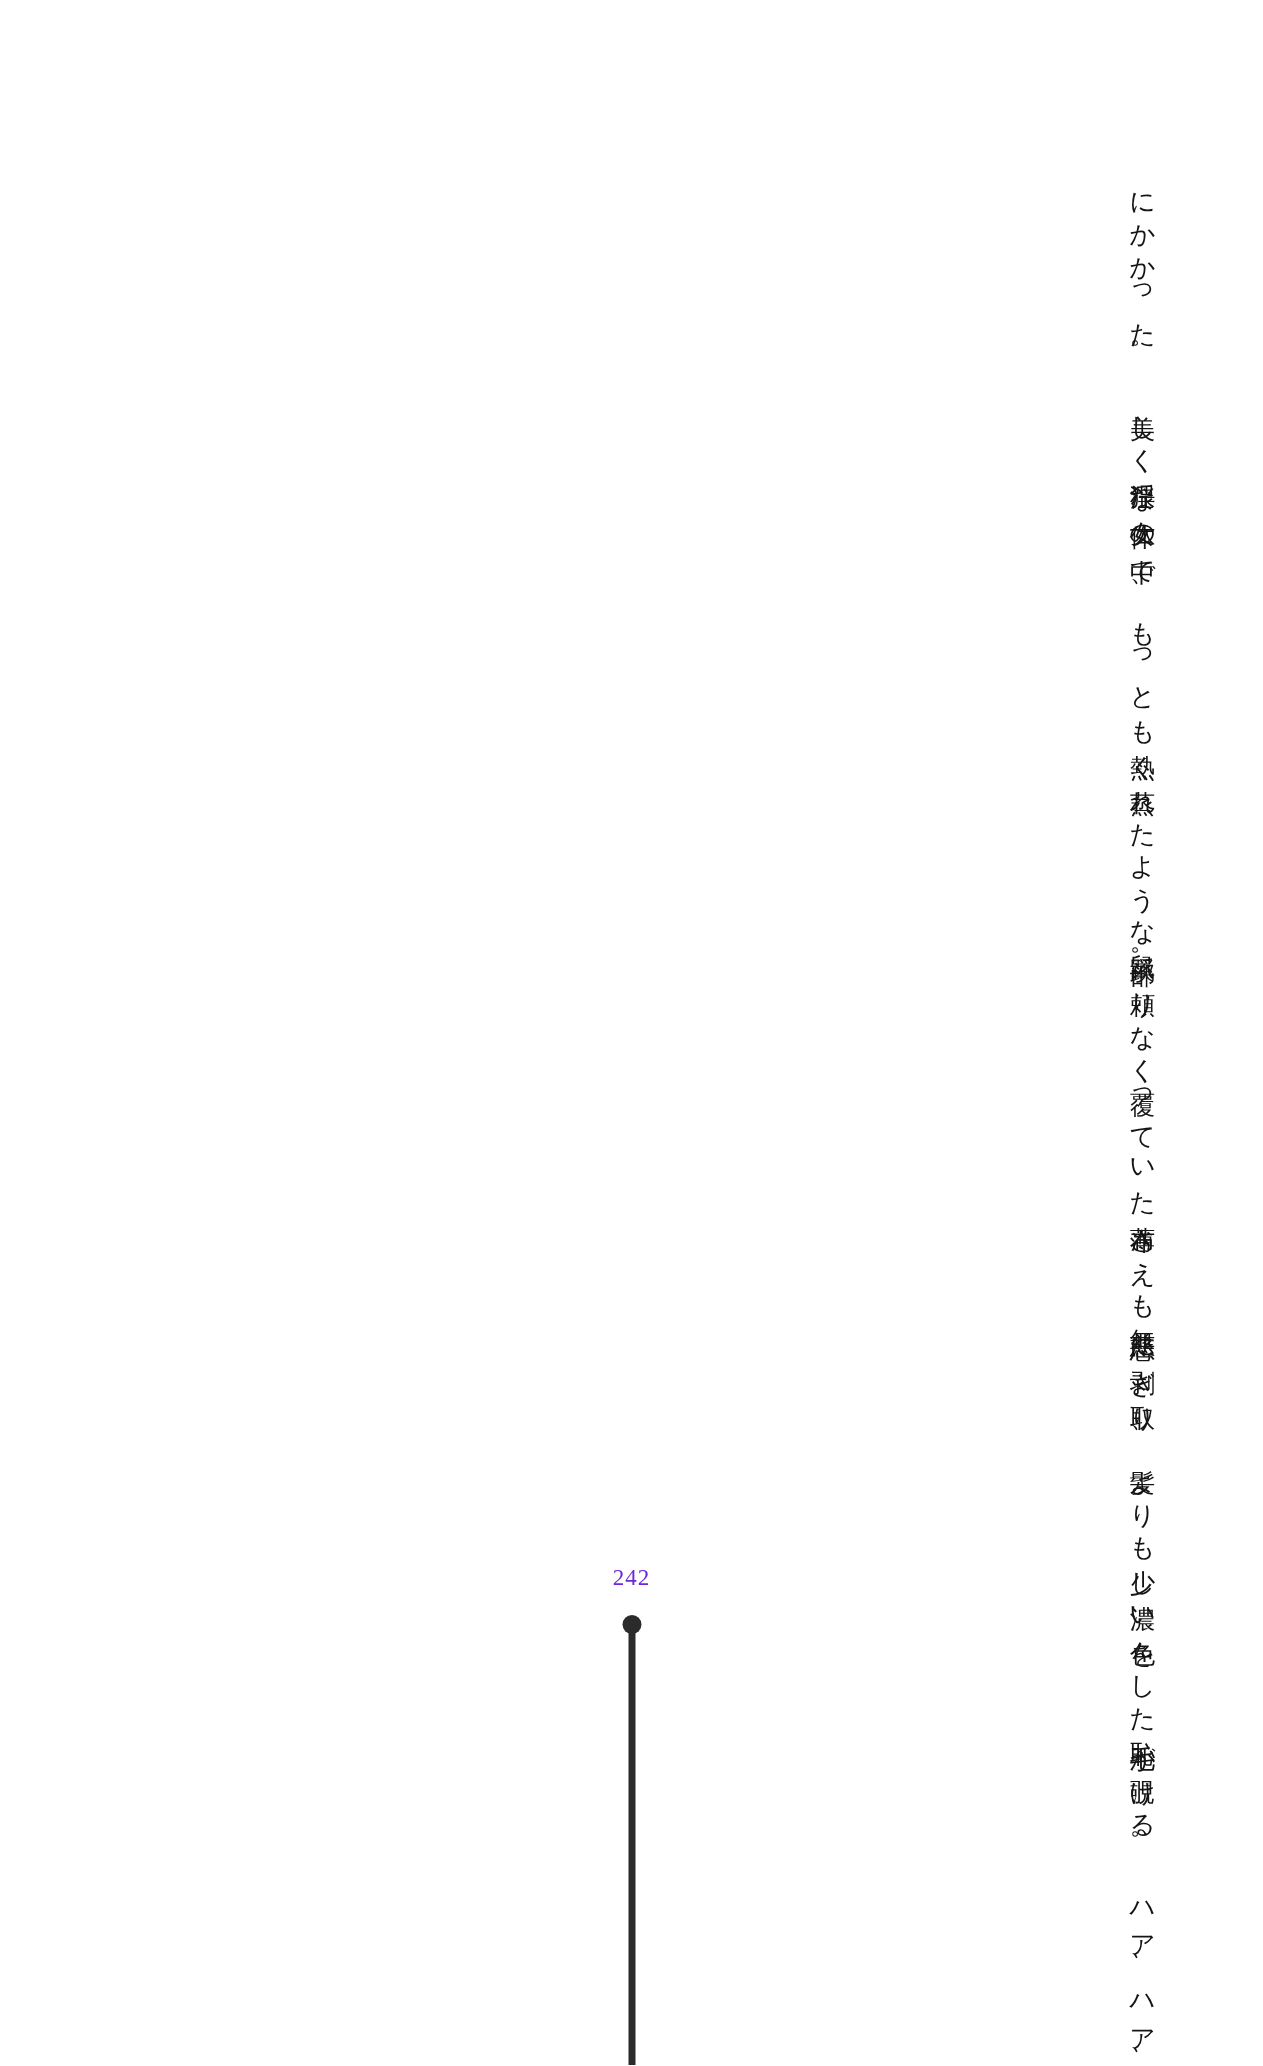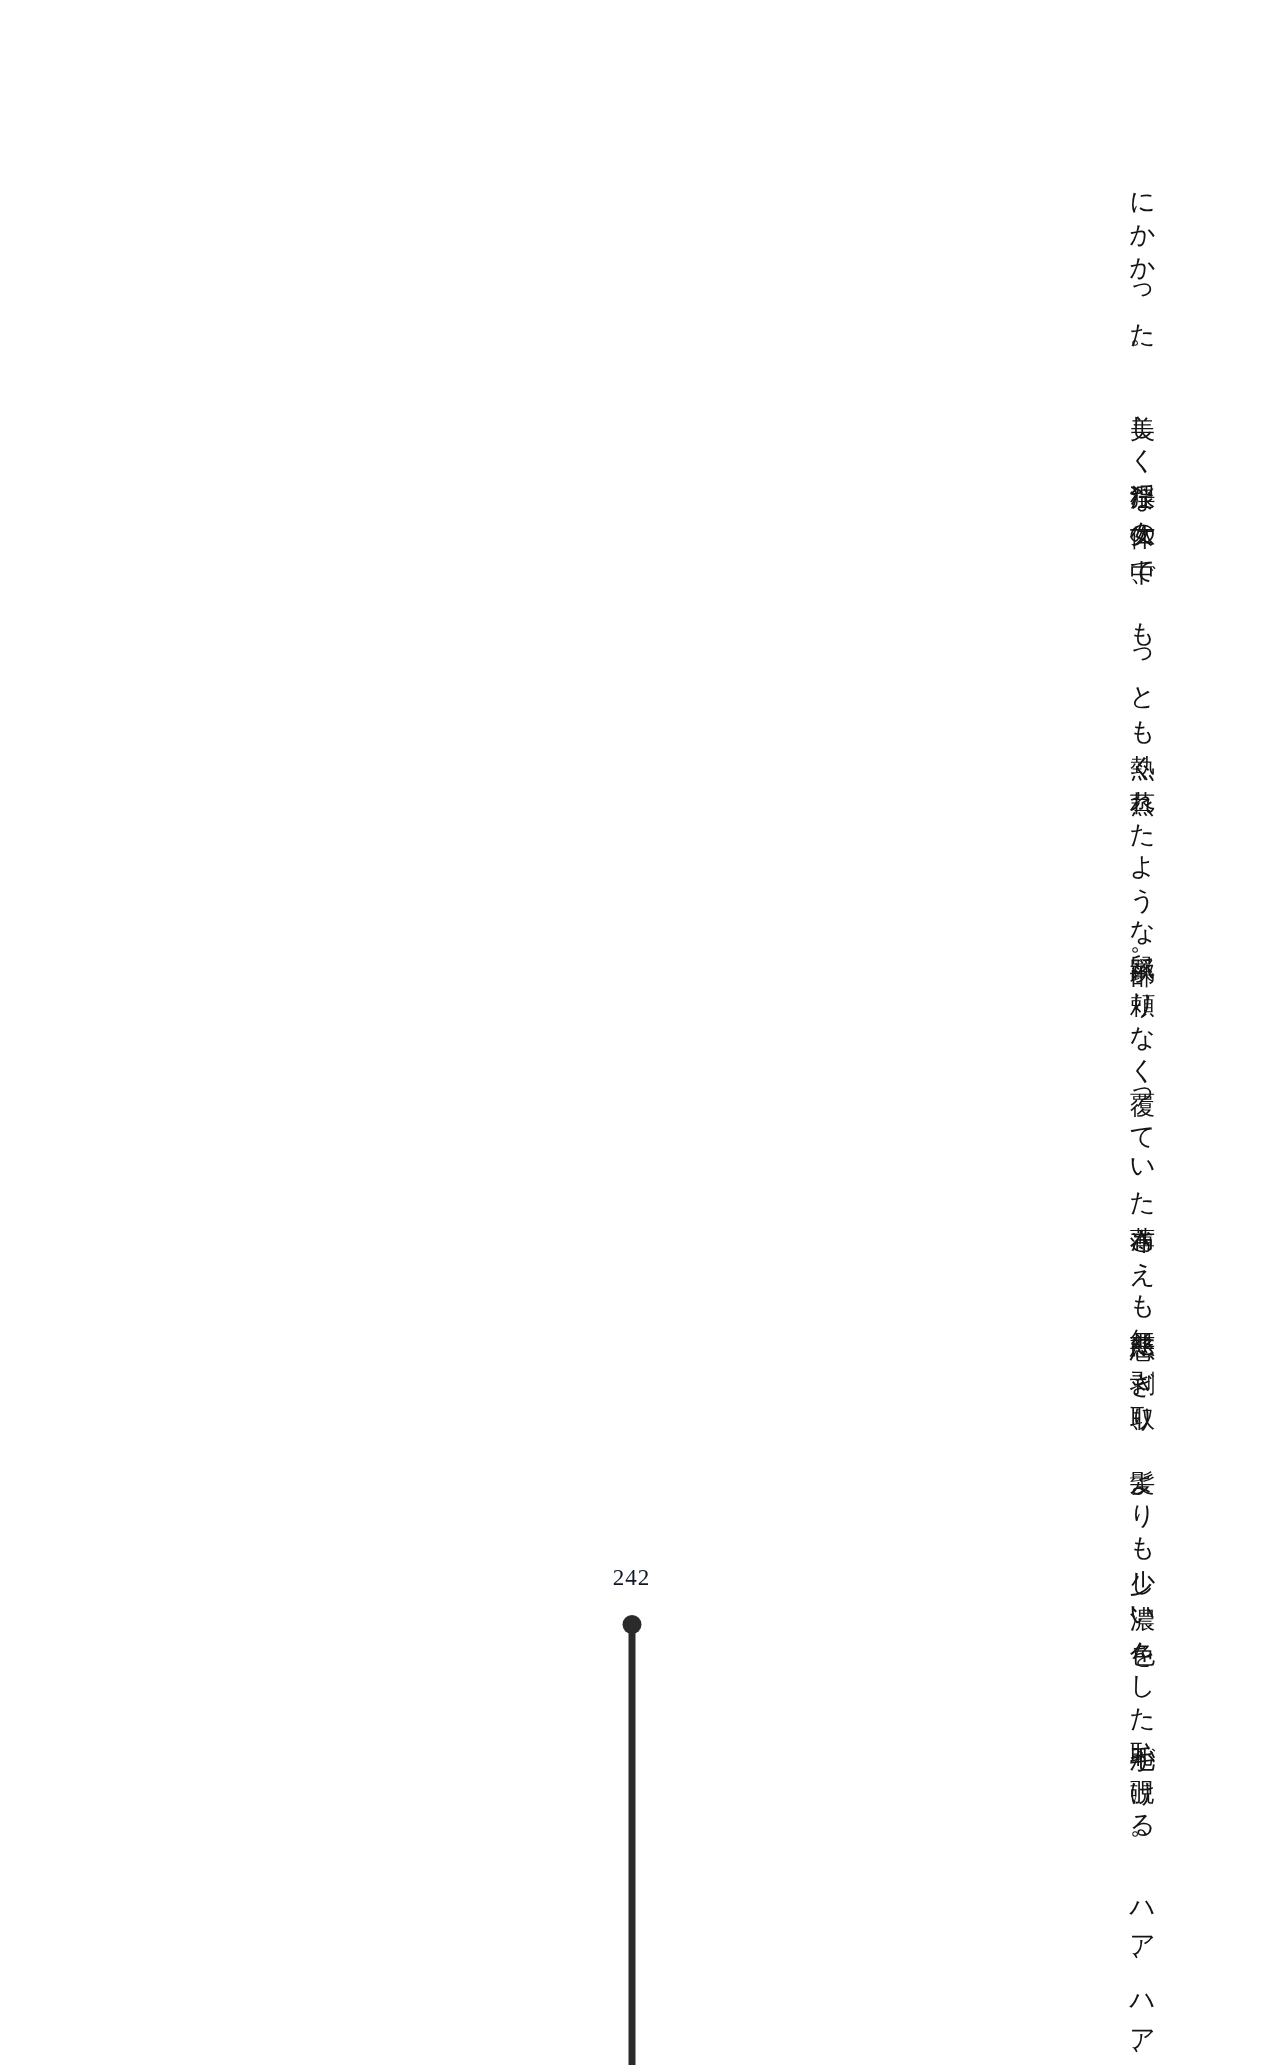--- a/index.html
+++ b/index.html
@@ -55,21 +55,21 @@
   }
 
   .page-number {
     position: absolute;
     left: 0;
     right: 0;
     top: 1565px;
     text-align: center;
     font-size: 23px;
     letter-spacing: 1px;
-    color: #0f172a;
+    color: #6d28d9;
     font-family: "Liberation Serif", "DejaVu Serif", serif;
   }
 
   
   .ribbon {
     position: absolute;
     left: 50%;
     transform: translateX(-50%);
     top: 1615px;
     width: 22px;

